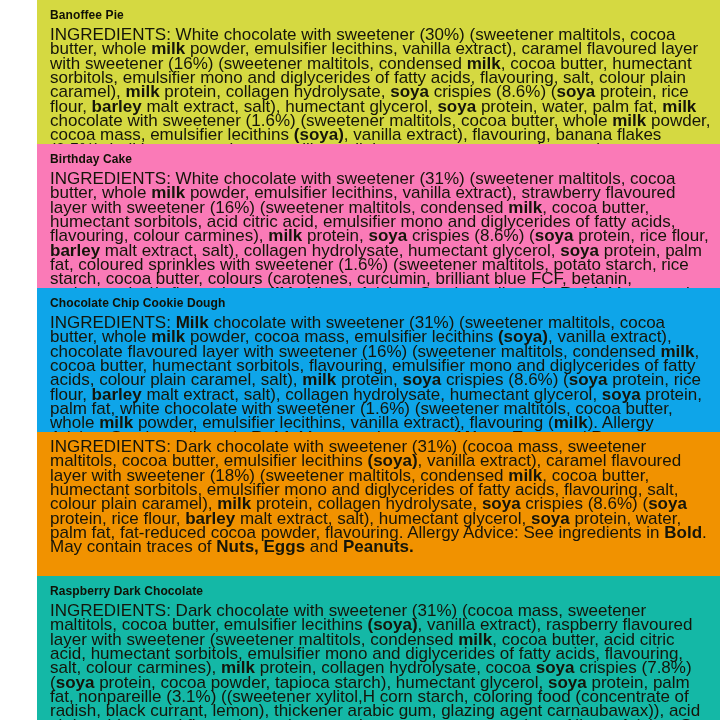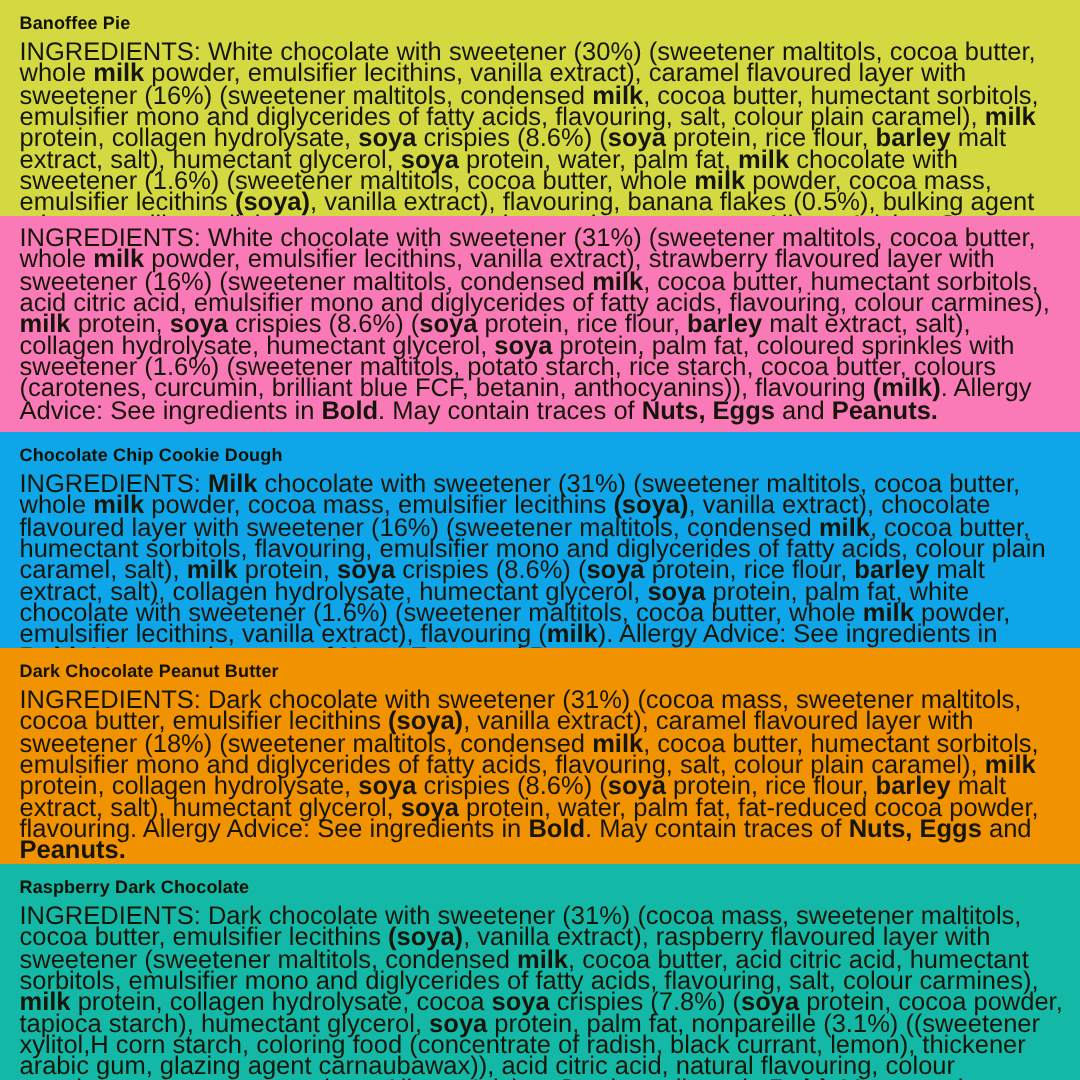--- a/index.html
+++ b/index.html
@@ -18,20 +18,21 @@
     width: 720px;
     height: 720px;
     display: flex;
     flex-direction: column;
   }
   section.flavour {
     height: 144px;
     box-sizing: border-box;
     padding: 8px 8px 0 13px;
     overflow: hidden;
+    margin-left: 37px;
   }
   .flavour h2.title {
     margin: 0 0 6px 0;
     font-size: 12px;
     line-height: 14px;
     font-weight: 700;
     letter-spacing: 0.1px;
     color: #111106;
   }
   .flavour p.ingredients {
@@ -48,30 +49,30 @@
 </head>
 <body>
 
 <main>
   <section class="flavour" style="background: rgb(213, 217, 65);">
     <h2 class="title">Banoffee Pie</h2>
     <p class="ingredients">INGREDIENTS: White chocolate with sweetener (30%) (sweetener maltitols, cocoa butter, whole <b>milk</b> powder, emulsifier lecithins, vanilla extract), caramel flavoured layer with sweetener (16%) (sweetener maltitols, condensed <b>milk</b>, cocoa butter, humectant sorbitols, emulsifier mono and diglycerides of fatty acids, flavouring, salt, colour plain caramel), <b>milk</b> protein, collagen hydrolysate, <b>soya</b> crispies (8.6%) (<b>soya</b> protein, rice flour, <b>barley</b> malt extract, salt), humectant glycerol, <b>soya</b> protein, water, palm fat, <b>milk</b> chocolate with sweetener (1.6%) (sweetener maltitols, cocoa butter, whole <b>milk</b> powder, cocoa mass, emulsifier lecithins <b>(soya)</b>, vanilla extract), flavouring, banana flakes (0.5%), bulking agent microcrystalline cellulose, sweetener sucralose, colour carotenes. Allergy Advice: See ingredients in <b>Bold</b>. May contain traces of <b>Nuts, Eggs</b> and <b>Peanuts.</b></p>
   </section>
 
   <section class="flavour" style="background: rgb(250, 122, 183);">
+    <h2 class="title">Birthday Cake</h2>
     <p class="ingredients">INGREDIENTS: White chocolate with sweetener (31%) (sweetener maltitols, cocoa butter, whole <b>milk</b> powder, emulsifier lecithins, vanilla extract), strawberry flavoured layer with sweetener (16%) (sweetener maltitols, condensed <b>milk</b>, cocoa butter, humectant sorbitols, acid citric acid, emulsifier mono and diglycerides of fatty acids, flavouring, colour carmines), <b>milk</b> protein, <b>soya</b> crispies (8.6%) (<b>soya</b> protein, rice flour, <b>barley</b> malt extract, salt), collagen hydrolysate, humectant glycerol, <b>soya</b> protein, palm fat, coloured sprinkles with sweetener (1.6%) (sweetener maltitols, potato starch, rice starch, cocoa butter, colours (carotenes, curcumin, brilliant blue FCF, betanin, anthocyanins)), flavouring <b>(milk)</b>. Allergy Advice: See ingredients in <b>Bold</b>. May contain traces of <b>Nuts, Eggs</b> and <b>Peanuts.</b></p>
   </section>
 
   <section class="flavour" style="background: #0ea5e9;">
     <h2 class="title">Chocolate Chip Cookie Dough</h2>
     <p class="ingredients">INGREDIENTS: <b>Milk</b> chocolate with sweetener (31%) (sweetener maltitols, cocoa butter, whole <b>milk</b> powder, cocoa mass, emulsifier lecithins <b>(soya)</b>, vanilla extract), chocolate flavoured layer with sweetener (16%) (sweetener maltitols, condensed <b>milk</b>, cocoa butter, humectant sorbitols, flavouring, emulsifier mono and diglycerides of fatty acids, colour plain caramel, salt), <b>milk</b> protein, <b>soya</b> crispies (8.6%) (<b>soya</b> protein, rice flour, <b>barley</b> malt extract, salt), collagen hydrolysate, humectant glycerol, <b>soya</b> protein, palm fat, white chocolate with sweetener (1.6%) (sweetener maltitols, cocoa butter, whole <b>milk</b> powder, emulsifier lecithins, vanilla extract), flavouring (<b>milk</b>). Allergy Advice: See ingredients in <b>Bold</b>. May contain traces of <b>Nuts, Eggs</b> and <b>Peanuts.</b></p>
   </section>
 
   <section class="flavour" style="background: rgb(241, 146, 0);">
-    <h2 class="title">Dark Chocolate Peanut Butter</h2>
     <p class="ingredients">INGREDIENTS: Dark chocolate with sweetener (31%) (cocoa mass, sweetener maltitols, cocoa butter, emulsifier lecithins <b>(soya)</b>, vanilla extract), caramel flavoured layer with sweetener (18%) (sweetener maltitols, condensed <b>milk</b>, cocoa butter, humectant sorbitols, emulsifier mono and diglycerides of fatty acids, flavouring, salt, colour plain caramel), <b>milk</b> protein, collagen hydrolysate, <b>soya</b> crispies (8.6%) (<b>soya</b> protein, rice flour, <b>barley</b> malt extract, salt), humectant glycerol, <b>soya</b> protein, water, palm fat, fat-reduced cocoa powder, flavouring. Allergy Advice: See ingredients in <b>Bold</b>. May contain traces of <b>Nuts, Eggs</b> and <b>Peanuts.</b></p>
   </section>
 
   <section class="flavour" style="background: #14b8a6;">
     <h2 class="title">Raspberry Dark Chocolate</h2>
     <p class="ingredients">INGREDIENTS: Dark chocolate with sweetener (31%) (cocoa mass, sweetener maltitols, cocoa butter, emulsifier lecithins <b>(soya)</b>, vanilla extract), raspberry flavoured layer with sweetener (sweetener maltitols, condensed <b>milk</b>, cocoa butter, acid citric acid, humectant sorbitols, emulsifier mono and diglycerides of fatty acids, flavouring, salt, colour carmines), <b>milk</b> protein, collagen hydrolysate, cocoa <b>soya</b> crispies (7.8%) (<b>soya</b> protein, cocoa powder, tapioca starch), humectant glycerol, <b>soya</b> protein, palm fat, nonpareille (3.1%) ((sweetener xylitol,H corn starch, coloring food (concentrate of radish, black currant, lemon), thickener arabic gum, glazing agent carnaubawax)), acid citric acid, natural flavouring, colour carmines, sweetener sucralose. Allergy Advice: See ingredients in <b>Bold</b>. May contain traces of <b>Nuts, Gluten, Eggs</b> and <b>Peanuts.</b></p>
   </section>
 </main>
 
 </body></html>

